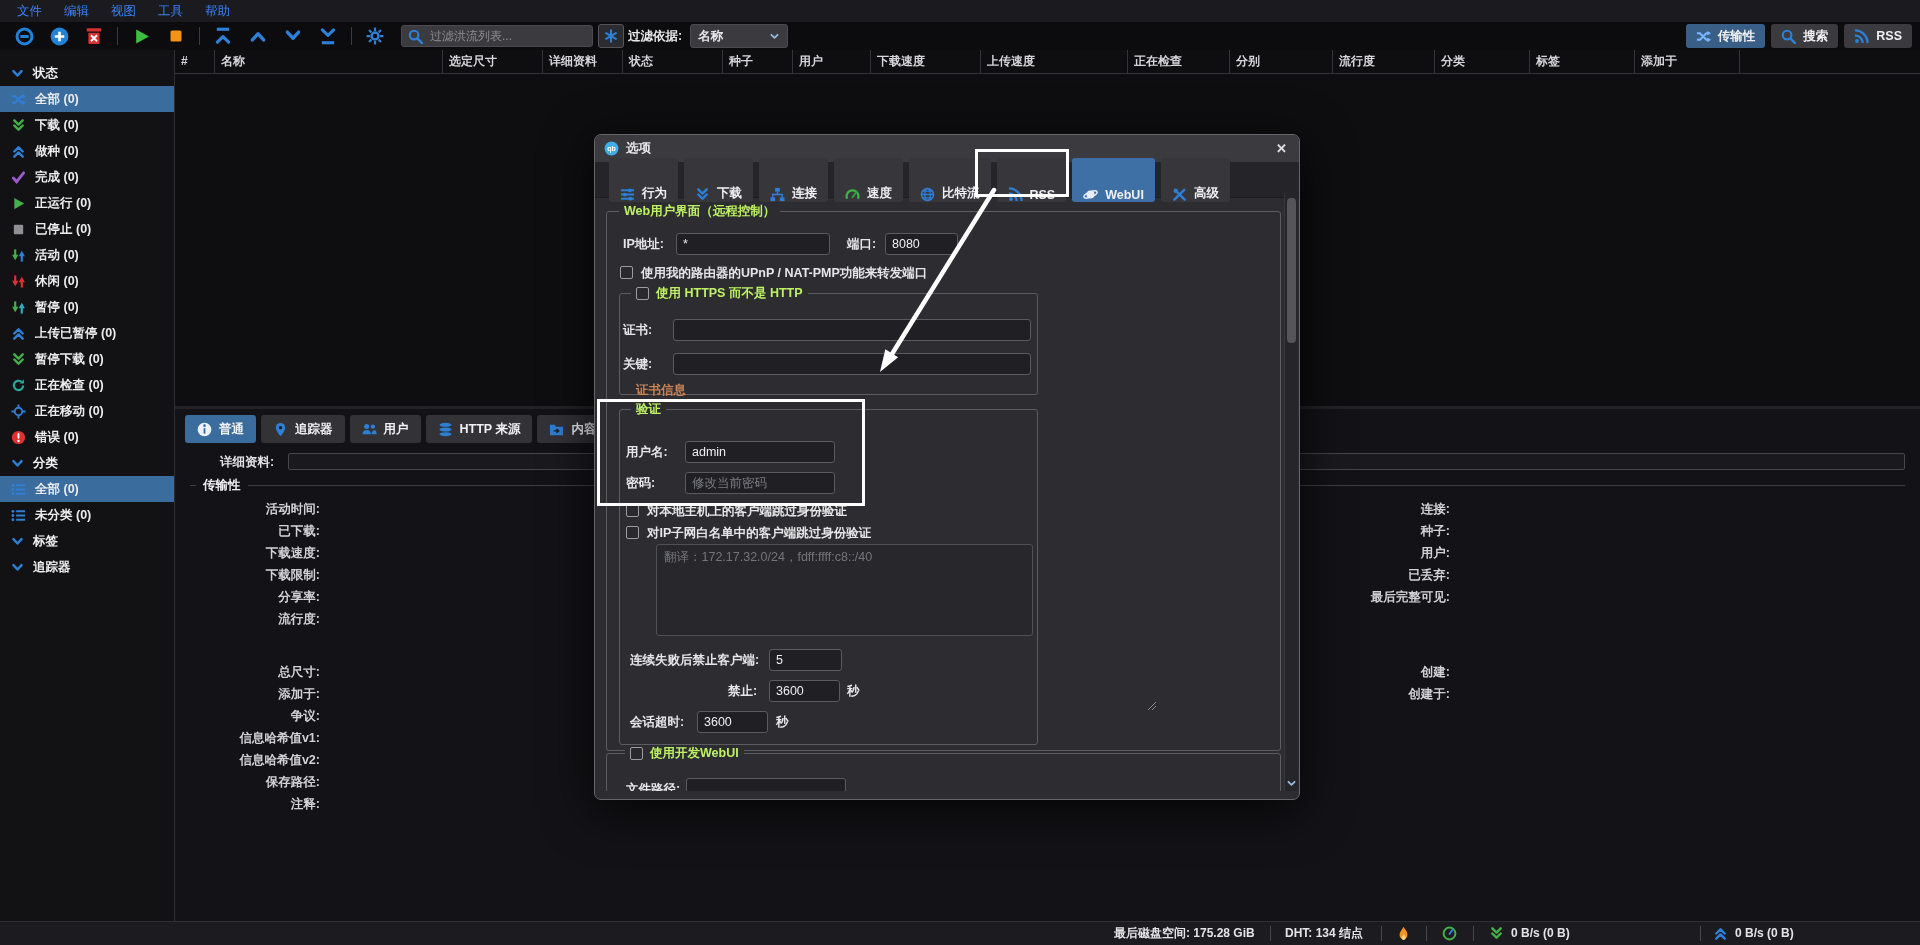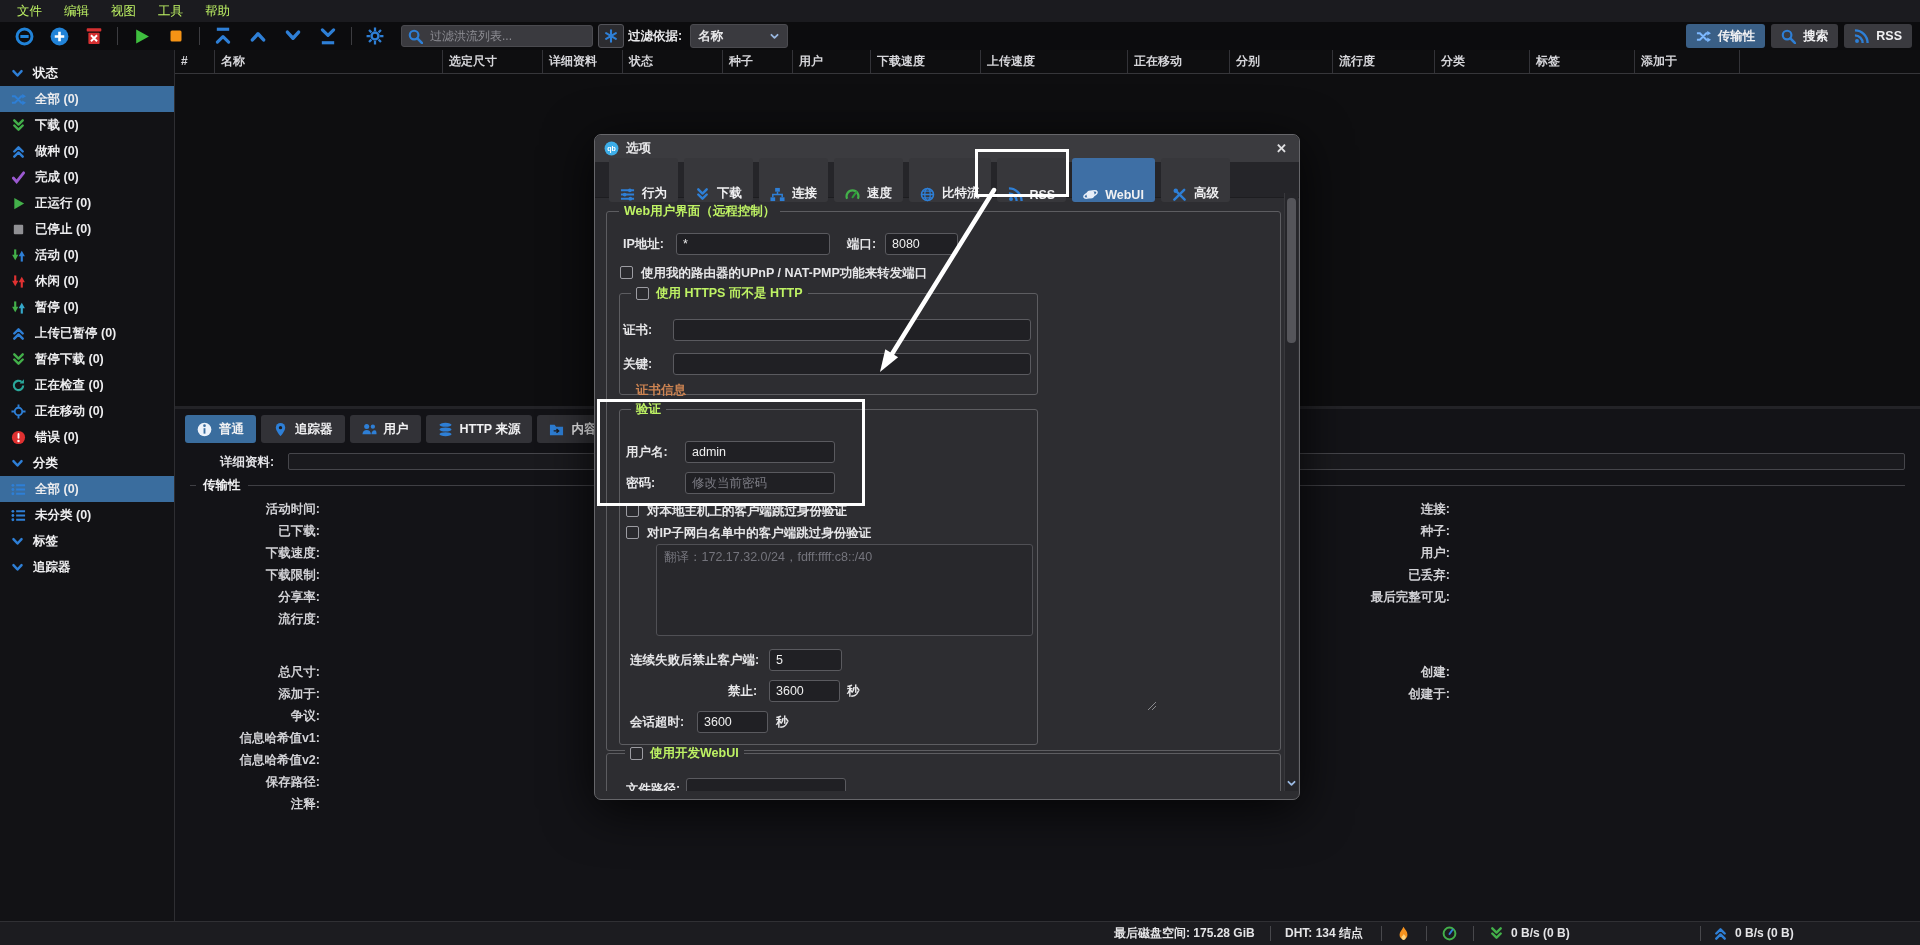--- a/index.html
+++ b/index.html
@@ -3,21 +3,21 @@
 <meta charset="utf-8">
 <style>
   html,body{margin:0;padding:0}
   body{width:1920px;height:945px;background:#0e0e10;font-family:"Liberation Sans",sans-serif;overflow:hidden;position:relative;color:#e8e8ea}
   #app{position:absolute;inset:0}
   .ic{display:inline-flex;align-items:center;justify-content:center;flex:0 0 auto}
   .ic svg{display:block}
 
   
   #menubar{position:absolute;left:0;top:0;right:0;height:22px;background:#1b1b1f;display:flex;align-items:center;padding-left:6px;z-index:5}
-  .menu-item{padding:0 11px;font-size:12.5px;color:#bef264;line-height:22px;cursor:default}
+  .menu-item{padding:0 11px;font-size:12.5px;color:#3b82f6;line-height:22px;cursor:default}
 
   
   #toolbar{position:absolute;top:22px;left:0;right:0;height:28px;background:#0c0c0e;display:flex;align-items:center;z-index:5}
   .tbtn{width:24px;height:24px;display:flex;align-items:center;justify-content:center;margin-left:11px;border-radius:3px}
   .tsep{width:1px;height:18px;background:#3c3c40;margin-left:11px}
   #search-box{margin-left:14px;width:178px;height:20px;background:#3a3a3f;border:1px solid #4a4a4f;border-radius:3px;display:flex;align-items:center;padding:0 6px;gap:5px}
   #search-box input{background:transparent;border:none;outline:none;color:#f0abfc;font-size:12px;width:100%;font-family:inherit}
   #search-box input::placeholder{color:#8e8e94}
   #regex-btn{margin-left:5px;width:24px;height:22px;background:#2c2c30;border:1px solid #54545a;border-radius:3px;display:flex;align-items:center;justify-content:center}
   #filter-label{margin-left:4px;font-size:12.5px;font-weight:bold;color:#e8e8ea}
@@ -424,21 +424,21 @@
   <div id="table-header">
       <div class="hc" style="width:40px">#</div>
       <div class="hc" style="width:228px">名称</div>
       <div class="hc" style="width:100px">选定尺寸</div>
       <div class="hc" style="width:80px">详细资料</div>
       <div class="hc" style="width:100px">状态</div>
       <div class="hc" style="width:70px">种子</div>
       <div class="hc" style="width:78px">用户</div>
       <div class="hc" style="width:110px">下载速度</div>
       <div class="hc" style="width:147px">上传速度</div>
-      <div class="hc" style="width:102px">正在移动</div>
+      <div class="hc" style="width:102px">正在检查</div>
       <div class="hc" style="width:103px">分别</div>
       <div class="hc" style="width:102px">流行度</div>
       <div class="hc" style="width:95px">分类</div>
       <div class="hc" style="width:105px">标签</div>
       <div class="hc" style="width:105px">添加于</div>
     </div>
   <div id="table-body"></div>
   <div id="splitter"></div>
 
   <div id="details">

